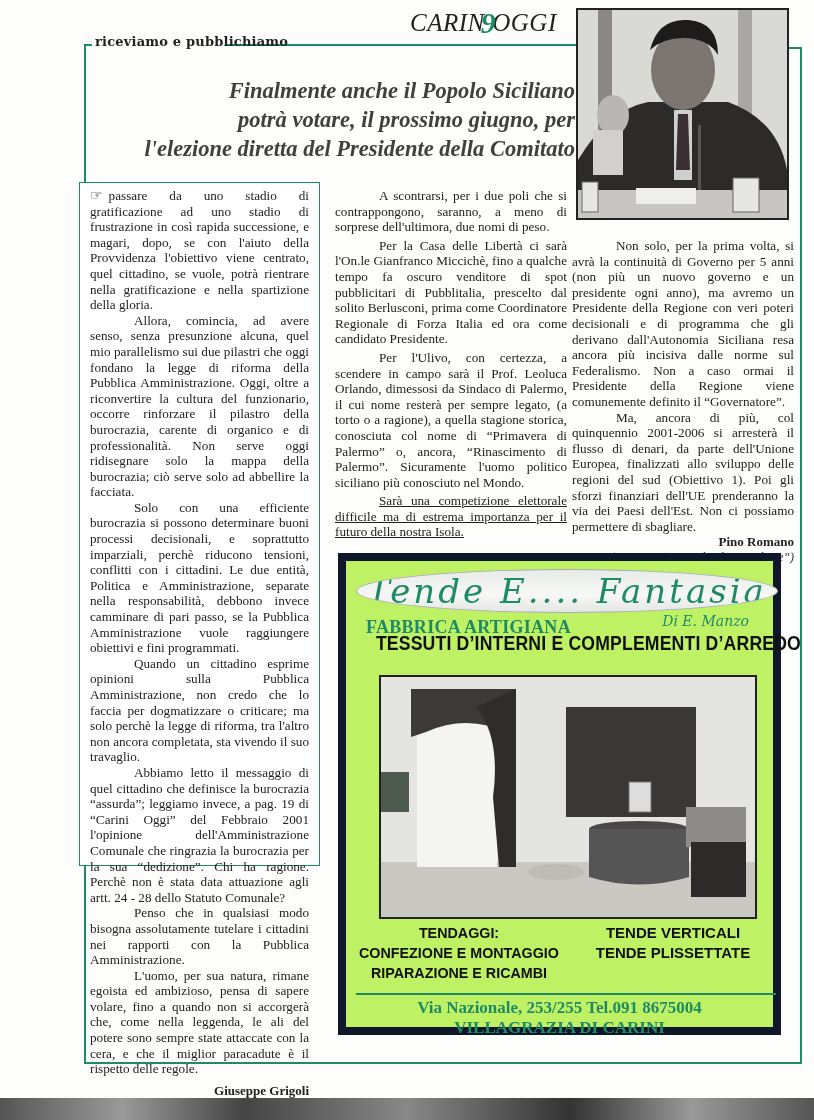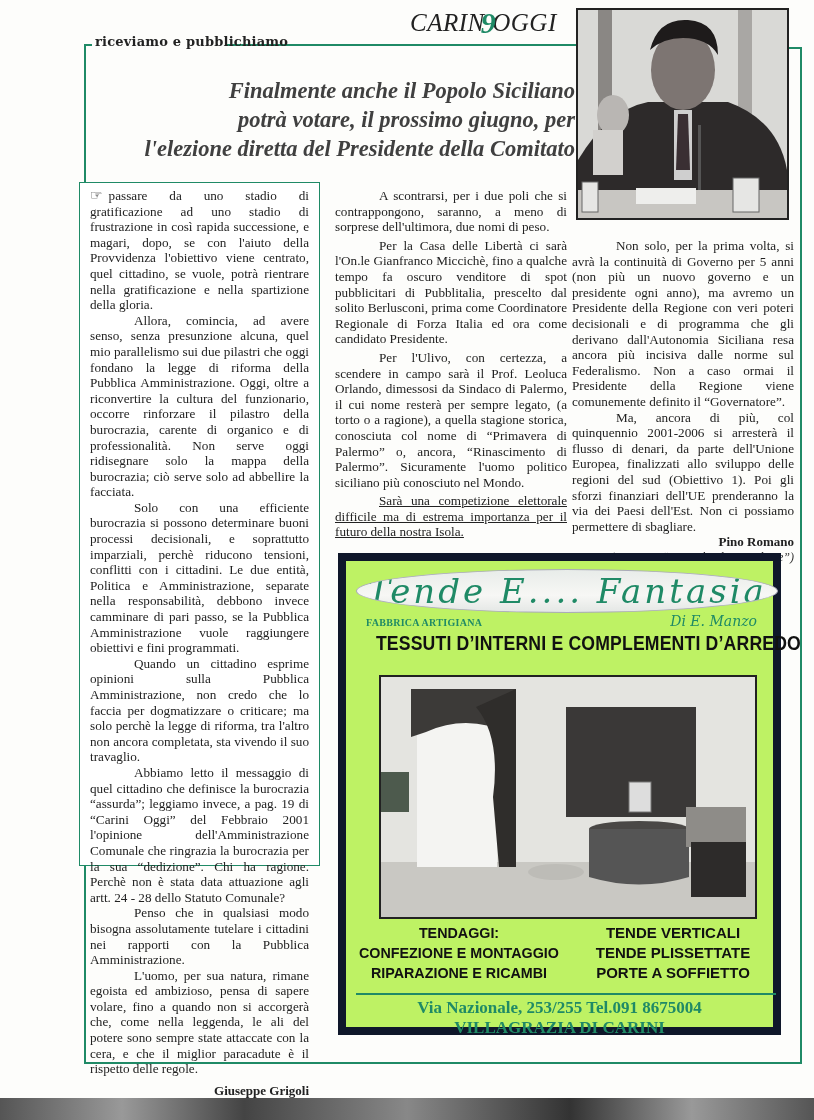--- a/index.html
+++ b/index.html
@@ -51,22 +51,22 @@
     left:338px; top:553px; width:443px; height:482px; border:8px solid #0f172a;
     box-sizing:border-box; background:#bef264;
   }
   .ad-banner {
     position:absolute; left:10px; top:8px; width:420px; height:42px; border-radius:50%;
     background:linear-gradient(180deg,#e8ece9,#f7f7f5 60%,#e4e7e5);
     border:1px solid #aab; text-align:center;
     font-family:"DejaVu Serif", serif; font-style:italic; font-size:34px; color:#1f8a66;
     line-height:42px; letter-spacing:3px; white-space:nowrap; overflow:hidden;
   }
-  .ad-fabbrica { position:absolute; left:20px; top:56px; color:#1f8a66; font-weight:bold; font-size:10px; letter-spacing:0.3px; }
-  .ad-owner { position:absolute; right:16px; top:52px; color:#1f8a66; font-style:italic; font-size:14px; font-family:"DejaVu Serif", serif; }
+  .ad-fabbrica { position:absolute; left:20px; top:56px; color:#1f8a66; font-weight:bold; font-size:18px; letter-spacing:0.3px; }
+  .ad-owner { position:absolute; right:24px; top:52px; color:#1f8a66; font-style:italic; font-size:14px; font-family:"DejaVu Serif", serif; }
   .ad-tagline { position:absolute; left:0; width:100%; top:70px; text-align:center; font-family:"Liberation Sans", sans-serif; font-weight:bold; font-size:20.5px; color:#111; transform:scaleX(0.86); transform-origin:center; white-space:nowrap; letter-spacing:0.2px; }
   .ad-photo { position:absolute; left:33px; top:114px; width:378px; height:244px; border:2px solid #222; box-sizing:border-box; background:#e6e6e2; overflow:hidden; }
   .ad-services { position:absolute; top:362px; width:210px; text-align:center; font-family:"Liberation Sans", sans-serif; font-weight:bold; font-size:14.3px; line-height:20px; color:#111; }
   .ad-services.left { left:8px; }
   .ad-services.right { left:222px; font-size:15px; }
   .ad-rule { position:absolute; left:10px; top:432px; width:420px; height:2px; background:#1f8a66; }
   .ad-address { position:absolute; left:0; width:100%; top:437px; text-align:center; color:#1f8a66; font-weight:bold; font-size:17px; line-height:20px; }
   .bottom-strip { left:0; top:1098px; width:814px; height:22px; background:linear-gradient(90deg,#555,#999 15%,#444 30%,#888 50%,#333 70%,#999 85%,#555); }
 </style>
 </head>
@@ -158,21 +158,20 @@
     </svg>
   </div>
   <div class="ad-services left">
     <div>TENDAGGI:</div>
     <div>CONFEZIONE E MONTAGGIO</div>
     <div>RIPARAZIONE E RICAMBI</div>
   </div>
   <div class="ad-services right">
     <div>TENDE VERTICALI</div>
     <div>TENDE PLISSETTATE</div>
-    <div>PORTE A SOFFIETTO</div>
   </div>
   <div class="ad-rule"></div>
   <div class="ad-address">
     <div>Via Nazionale, 253/255 Tel.091 8675004</div>
     <div>VILLAGRAZIA DI CARINI</div>
   </div>
 </div>
 
 <div class="abs bottom-strip"></div>
 

